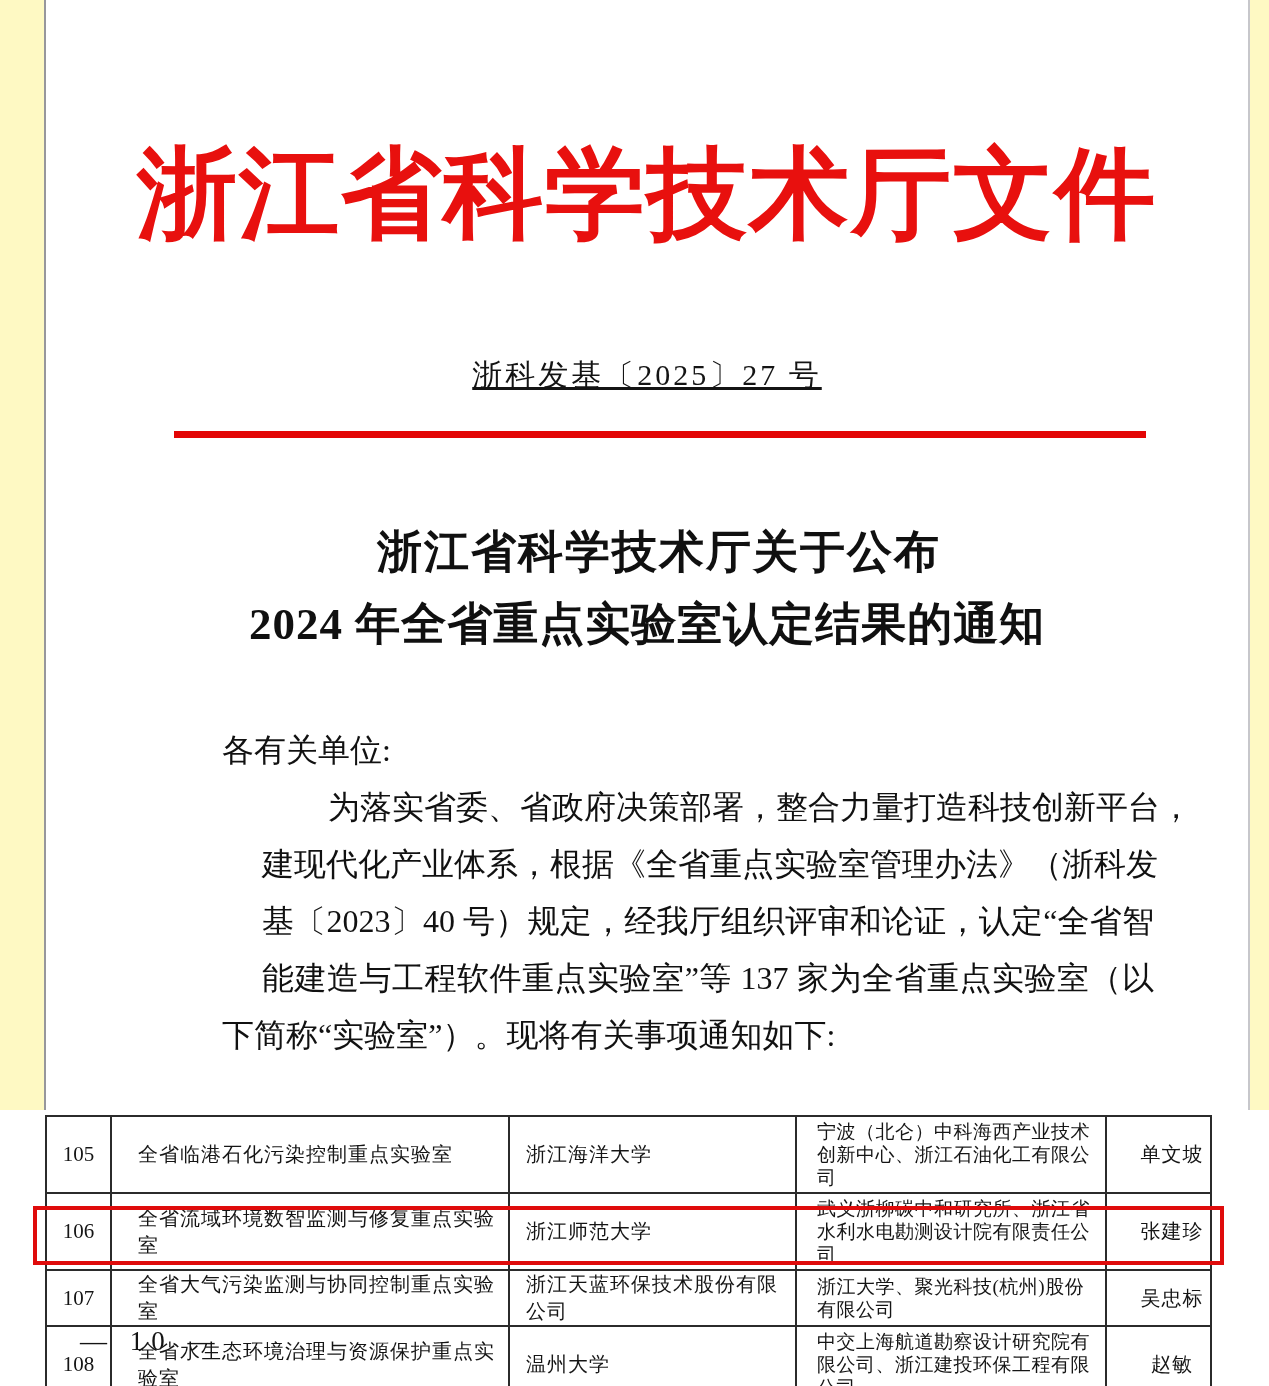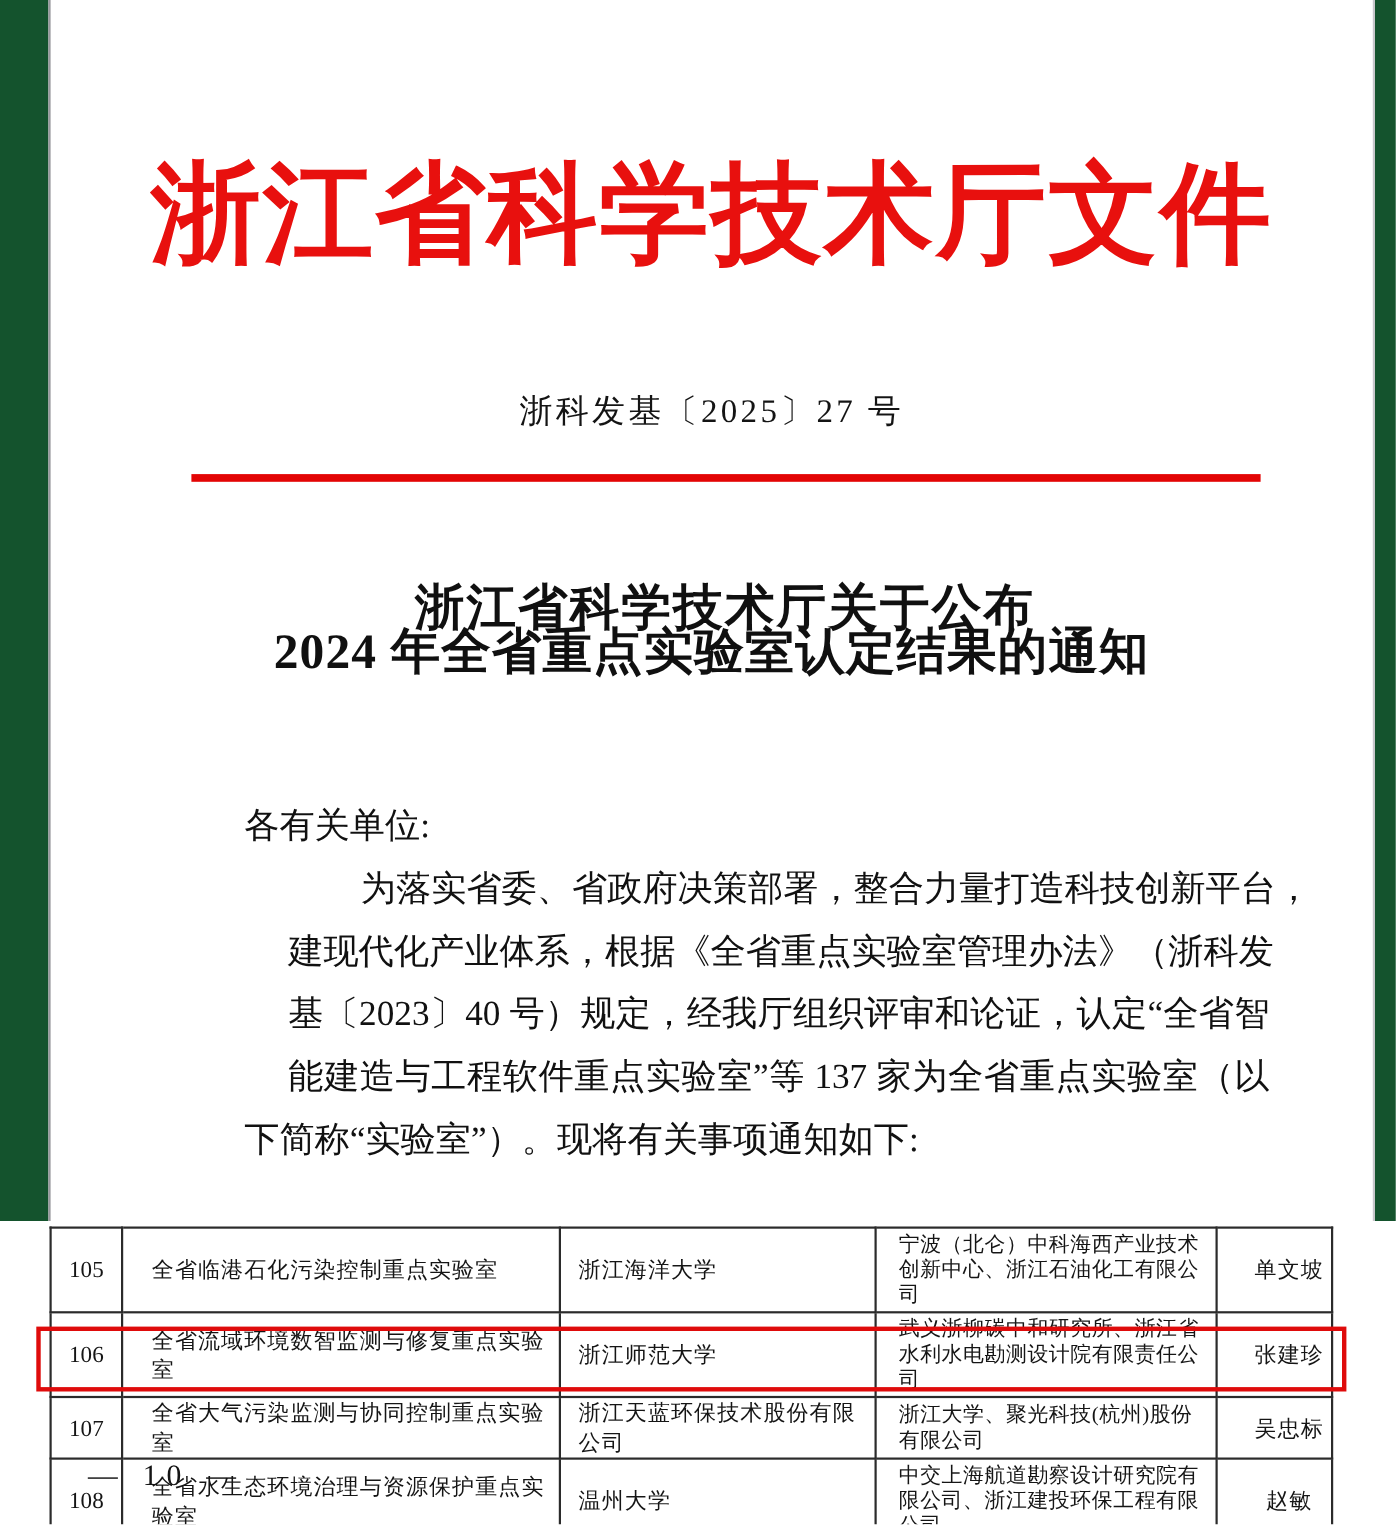--- a/index.html
+++ b/index.html
@@ -7,21 +7,21 @@
     position:relative;
     width:1269px;height:1386px;
     overflow:hidden;
     background:#ffffff;
     font-family:"Liberation Serif","DejaVu Serif",serif;
     color:#1c1c1c;
   }
   
   .doc-section{
     position:absolute;left:0;top:0;width:1269px;height:1110px;
-    background:#14532d;
+    background:#fef9c3;
   }
   .page{
     position:absolute;left:44px;right:19px;top:0;bottom:0;
     background:#ffffff;
     border-left:2px solid #97979c;
     border-right:2px solid #c7c7cb;
   }
   .header-title{
     position:absolute;top:130px;left:0;width:100%;
     text-align:center;
@@ -30,33 +30,34 @@
     letter-spacing:2px;
     color:#e8100e;
     white-space:nowrap;
   }
   .doc-number{
     position:absolute;top:352px;left:0;width:100%;
     text-align:center;
     font-size:30px;line-height:45px;
     letter-spacing:3px;
     color:#141414;
+    text-decoration:underline;
   }
   .red-rule{
     position:absolute;top:431px;left:128px;width:972px;height:7px;
     background:#e30505;
   }
   .notice-title-1{
     position:absolute;top:522px;left:12px;width:100%;
     text-align:center;font-weight:bold;
     font-size:45px;line-height:60px;letter-spacing:2px;color:#101010;
     white-space:nowrap;
   }
   .notice-title-2{
-    position:absolute;top:562px;left:0;width:100%;
+    position:absolute;top:594px;left:0;width:100%;
     text-align:center;font-weight:bold;
     font-size:45px;line-height:60px;letter-spacing:1px;color:#101010;
     white-space:nowrap;
   }
   .body-text{
     position:absolute;top:722px;left:176px;width:932px;
     font-size:32px;color:#111;
   }
   .body-line{
     height:57px;line-height:57px;

